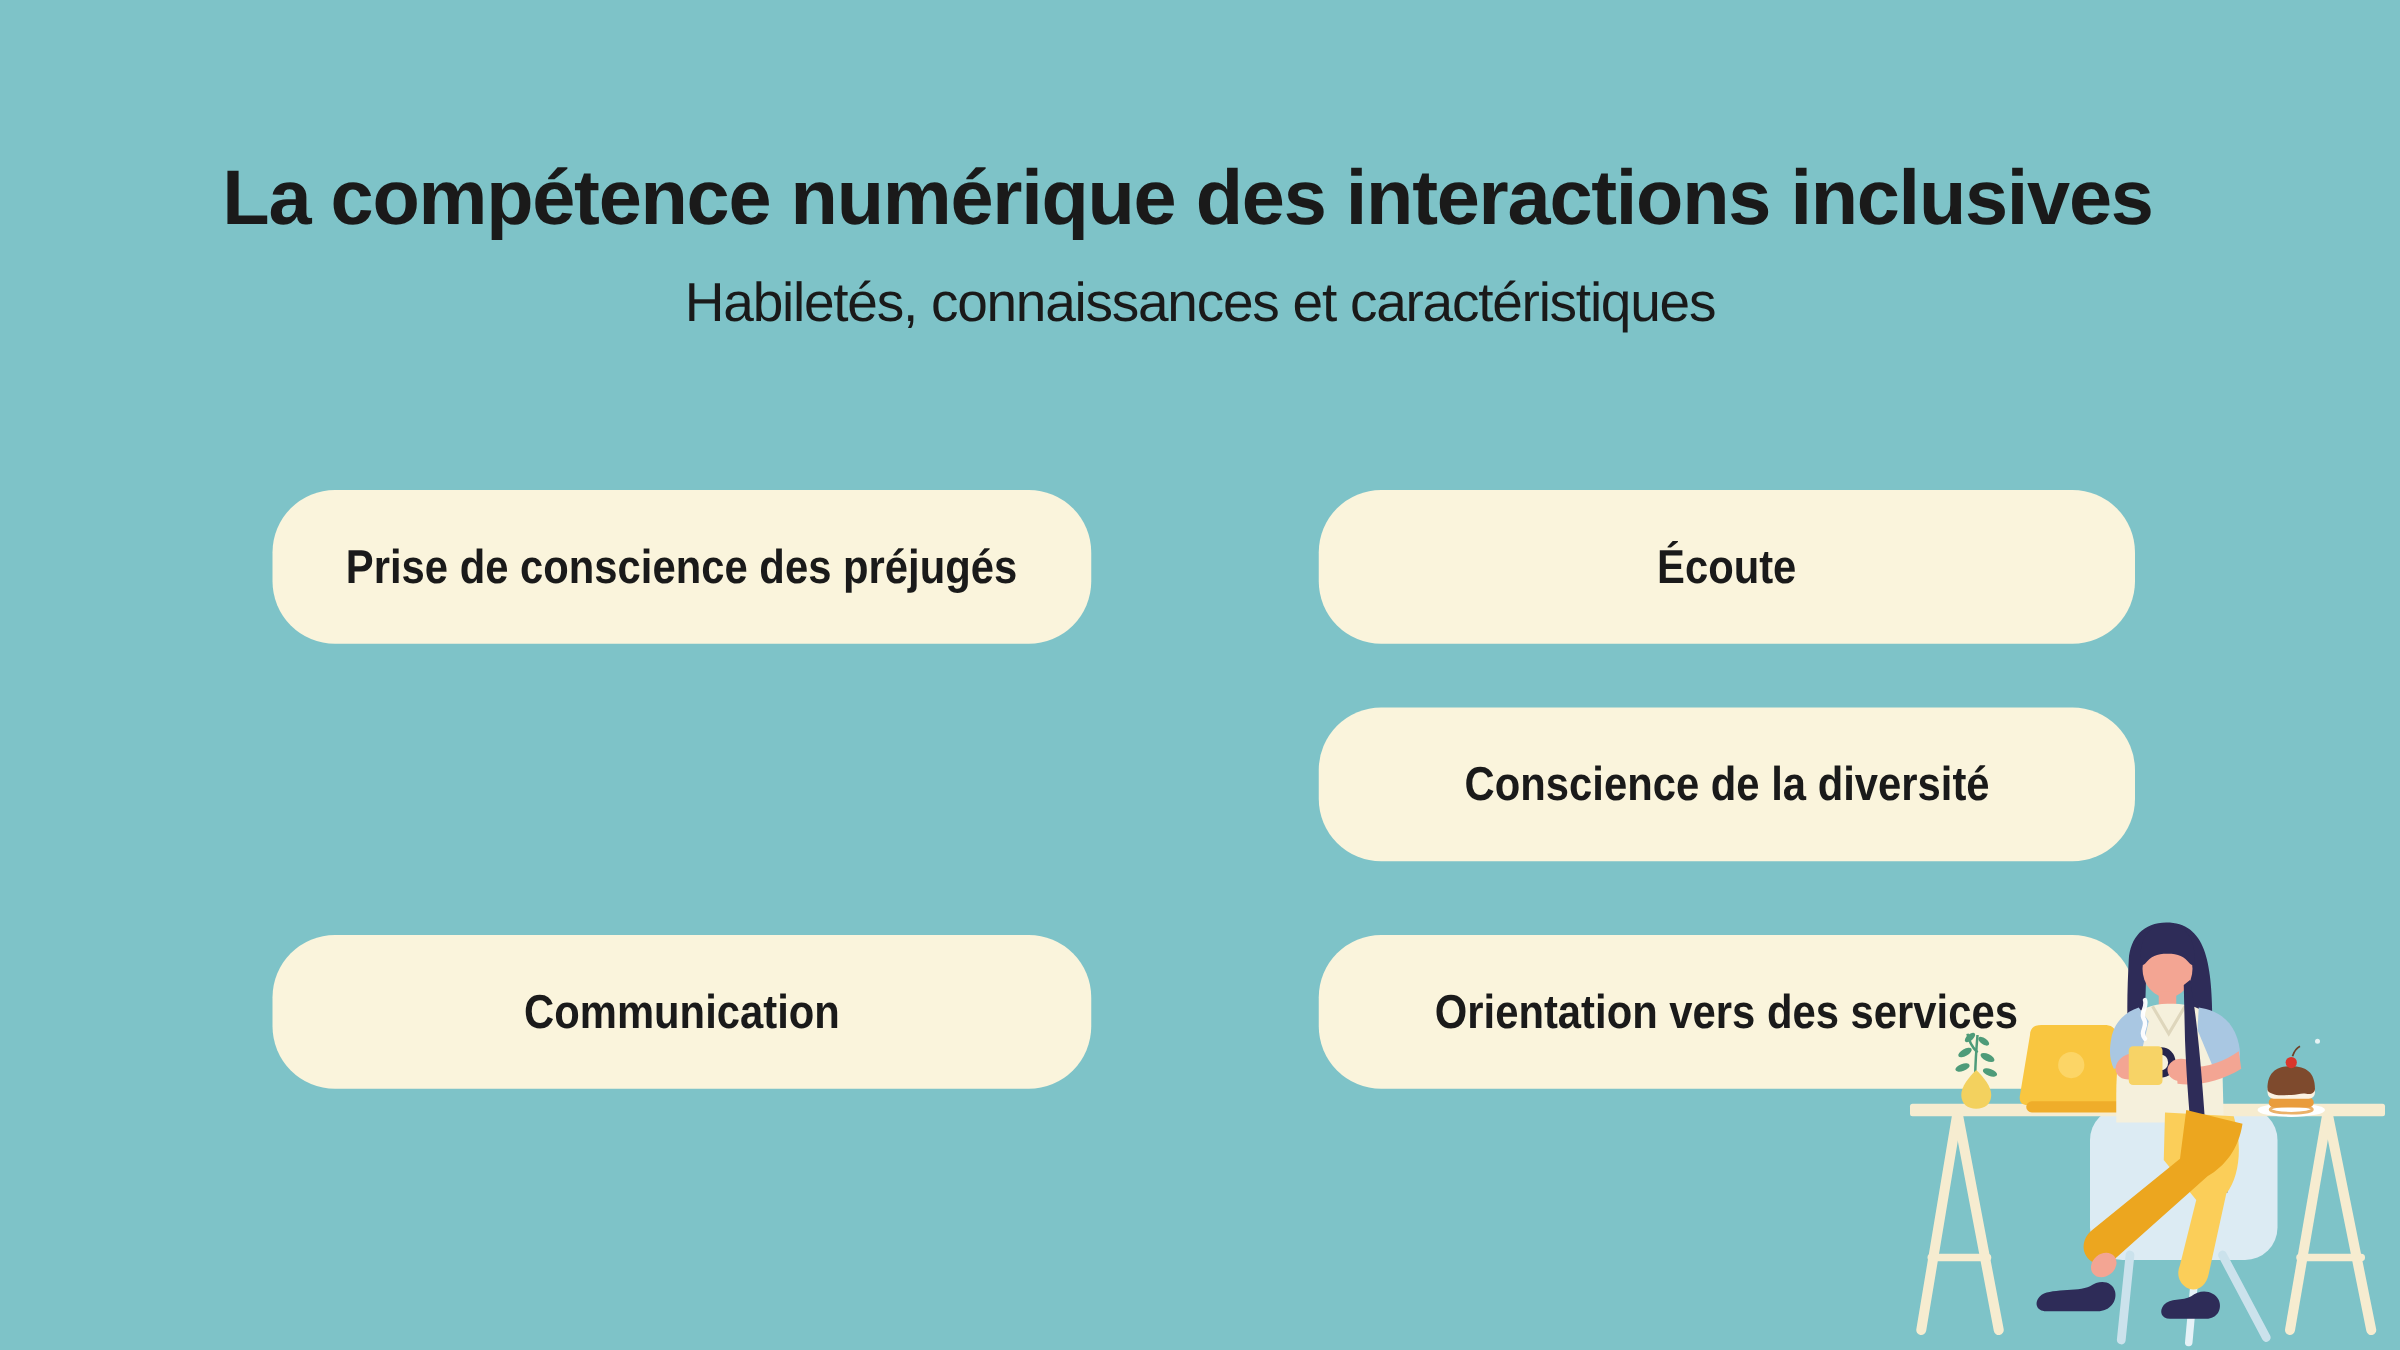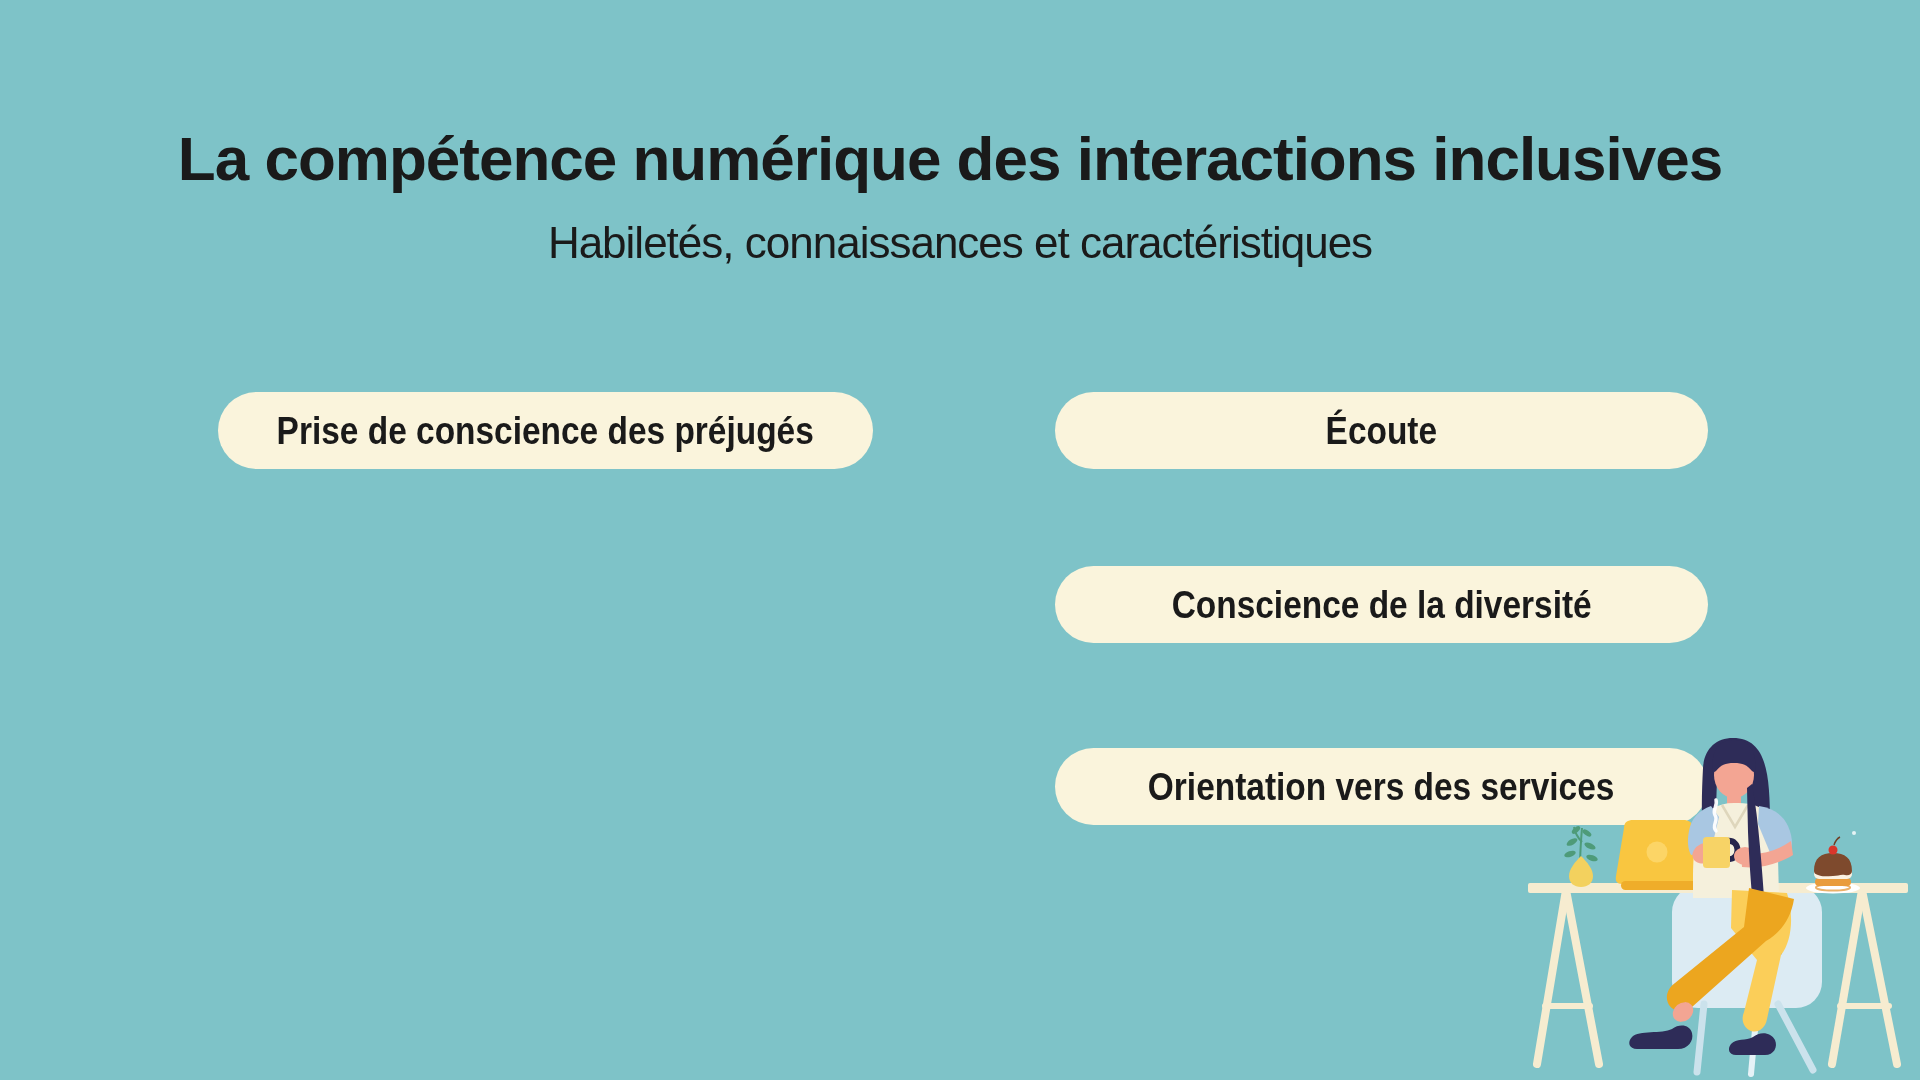--- a/index.html
+++ b/index.html
@@ -37,21 +37,21 @@
     width: 1920px;
     text-align: center;
     font-size: 44px;
     font-weight: 400;
     letter-spacing: -1px;
     color: #1A1A1A;
     line-height: 1;
   }
   .card {
     position: absolute;
-    height: 77px;
+    height: 123px;
     background: #FAF4DC;
     border-radius: 50px;
     display: flex;
     align-items: center;
     justify-content: center;
     color: #1A1A1A;
     font-size: 38px;
     font-weight: 700;
     line-height: 1;
     white-space: nowrap;
@@ -77,20 +77,23 @@
 </head>
 <body>
 
 <div class="slide">
 
   <div class="title">La compétence numérique des interactions inclusives</div>
   <div class="subtitle">Habiletés, connaissances et caractéristiques</div>
 
   <div class="card col-left row-1">
     <span>Prise de conscience des préjugés</span>
+  </div>
+  <div class="card col-left row-3">
+    <span>Communication</span>
   </div>
 
   <div class="card col-right row-1">
     <span>Écoute</span>
   </div>
   <div class="card col-right row-2">
     <span>Conscience de la diversité</span>
   </div>
   <div class="card col-right row-3">
     <span>Orientation vers des services</span>

